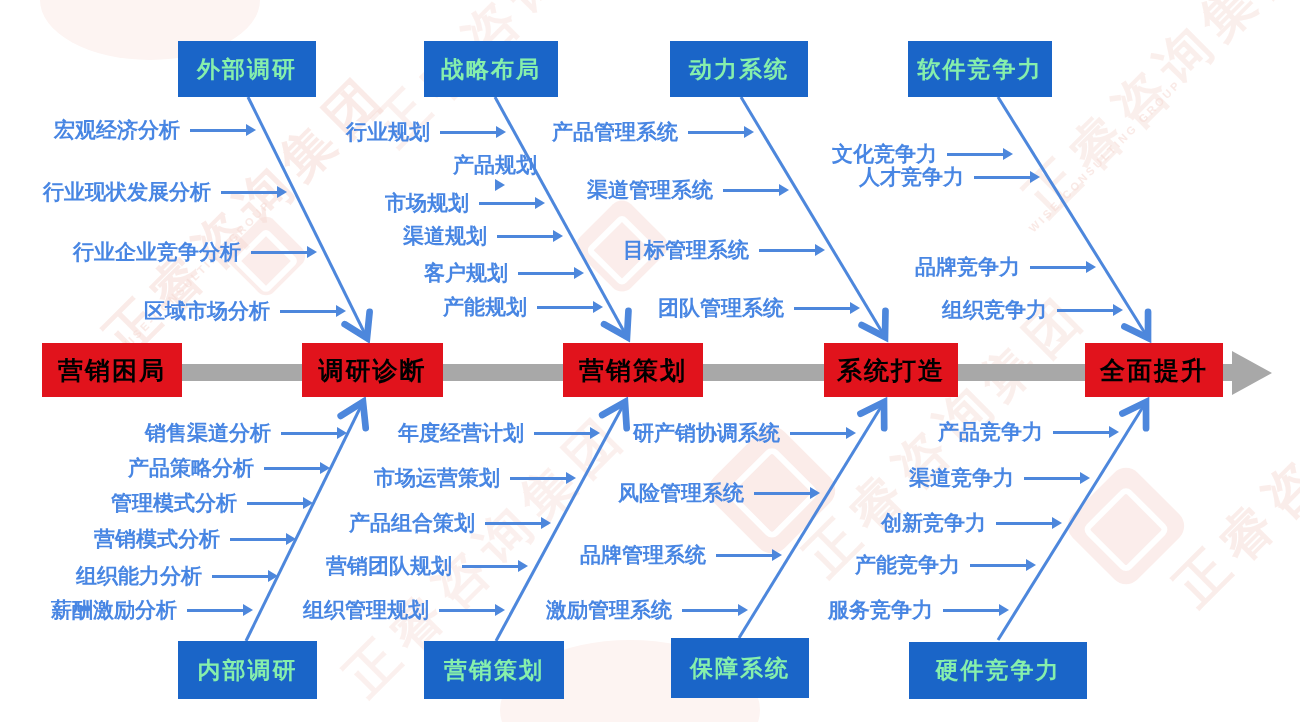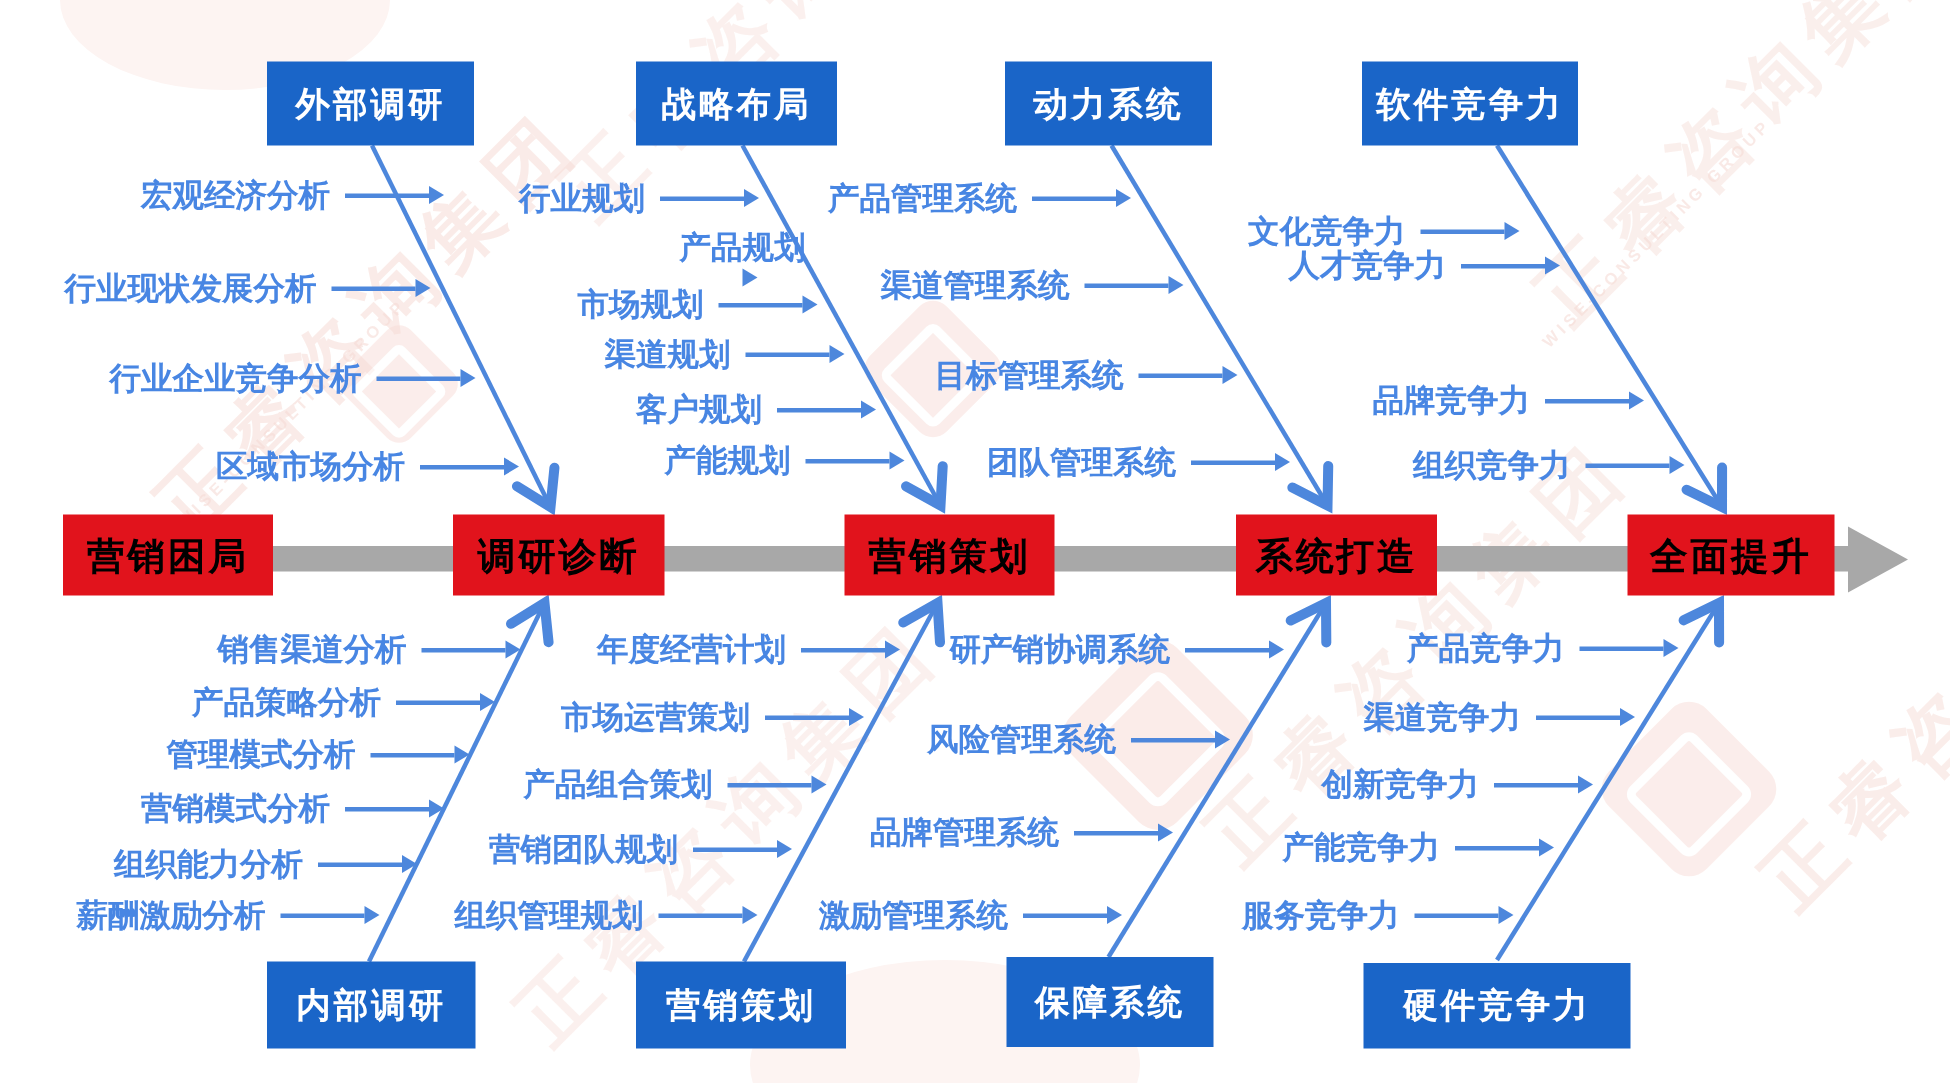--- a/index.html
+++ b/index.html
@@ -29,21 +29,21 @@
     position:absolute;left:1232px;top:351px;width:0;height:0;
     border-top:22px solid transparent;border-bottom:22px solid transparent;
     border-left:40px solid #a8a8a8;
   }
   
   .stage-box{
     position:absolute;background:#e1131c;color:#000000;display:flex;align-items:center;
     justify-content:center;font-size:25px;font-weight:bold;letter-spacing:2px;z-index:5;
   }
   .cat-box{
-    position:absolute;background:#1a65c8;color:#ffffff;display:flex;align-items:center;
+    position:absolute;background:#1a65c8;color:#86efac;display:flex;align-items:center;
     justify-content:center;font-size:23px;font-weight:bold;letter-spacing:2px;z-index:5;
   }
   
   .item{
     position:absolute;display:flex;align-items:center;height:32px;z-index:3;
   }
   .item .lbl{
     color:#4886e3;font-size:21px;font-weight:bold;white-space:nowrap;margin-right:10px;
   }
   .item .shaft{width:56px;height:3px;background:#4d87dc;}
@@ -114,21 +114,21 @@
   <div class="cat-box" style="left:178px;top:41px;width:138px;height:56px;">外部调研</div>
   <div class="cat-box" style="left:424px;top:41px;width:134px;height:56px;">战略布局</div>
   <div class="cat-box" style="left:670px;top:41px;width:138px;height:56px;">动力系统</div>
   <div class="cat-box" style="left:908px;top:41px;width:144px;height:56px;">软件竞争力</div>
 
   <div class="cat-box" style="left:178px;top:641px;width:139px;height:58px;">内部调研</div>
   <div class="cat-box" style="left:424px;top:641px;width:140px;height:58px;">营销策划</div>
   <div class="cat-box" style="left:671px;top:638px;width:138px;height:60px;">保障系统</div>
   <div class="cat-box" style="left:909px;top:642px;width:178px;height:57px;">硬件竞争力</div>
 
-  <div class="item" style="right:1004px;top:114px;">
+  <div class="item" style="right:1044px;top:114px;">
       <span class="lbl">宏观经济分析</span>
       <span class="shaft"></span>
       <span class="head"></span>
     </div>
   <div class="item" style="right:1013px;top:176px;">
       <span class="lbl">行业现状发展分析</span>
       <span class="shaft"></span>
       <span class="head"></span>
     </div>
   <div class="item" style="right:983px;top:236px;">

